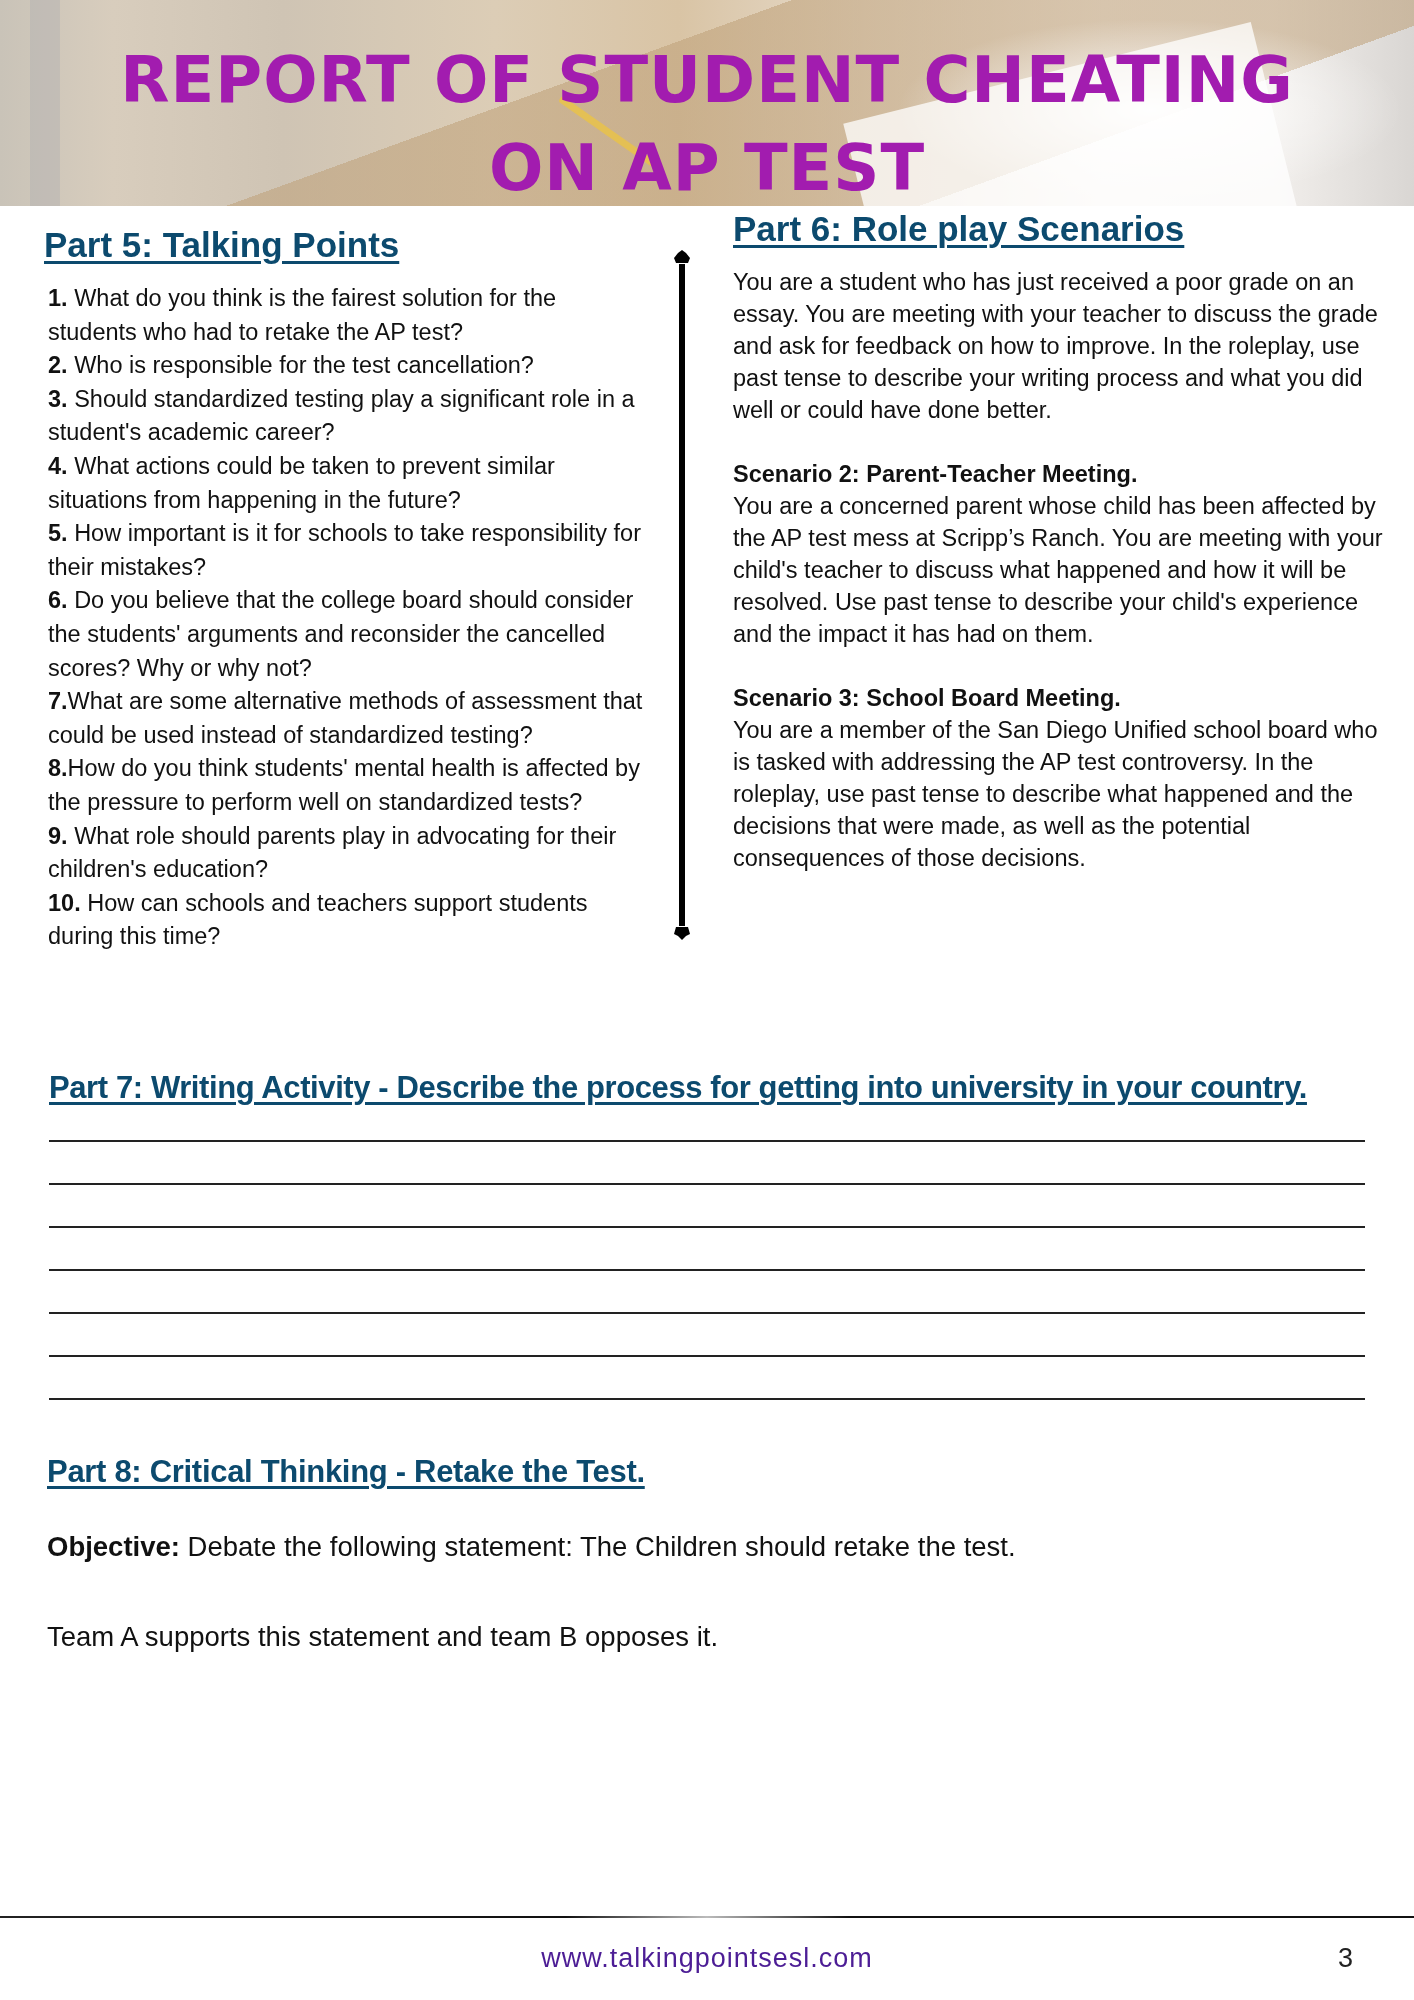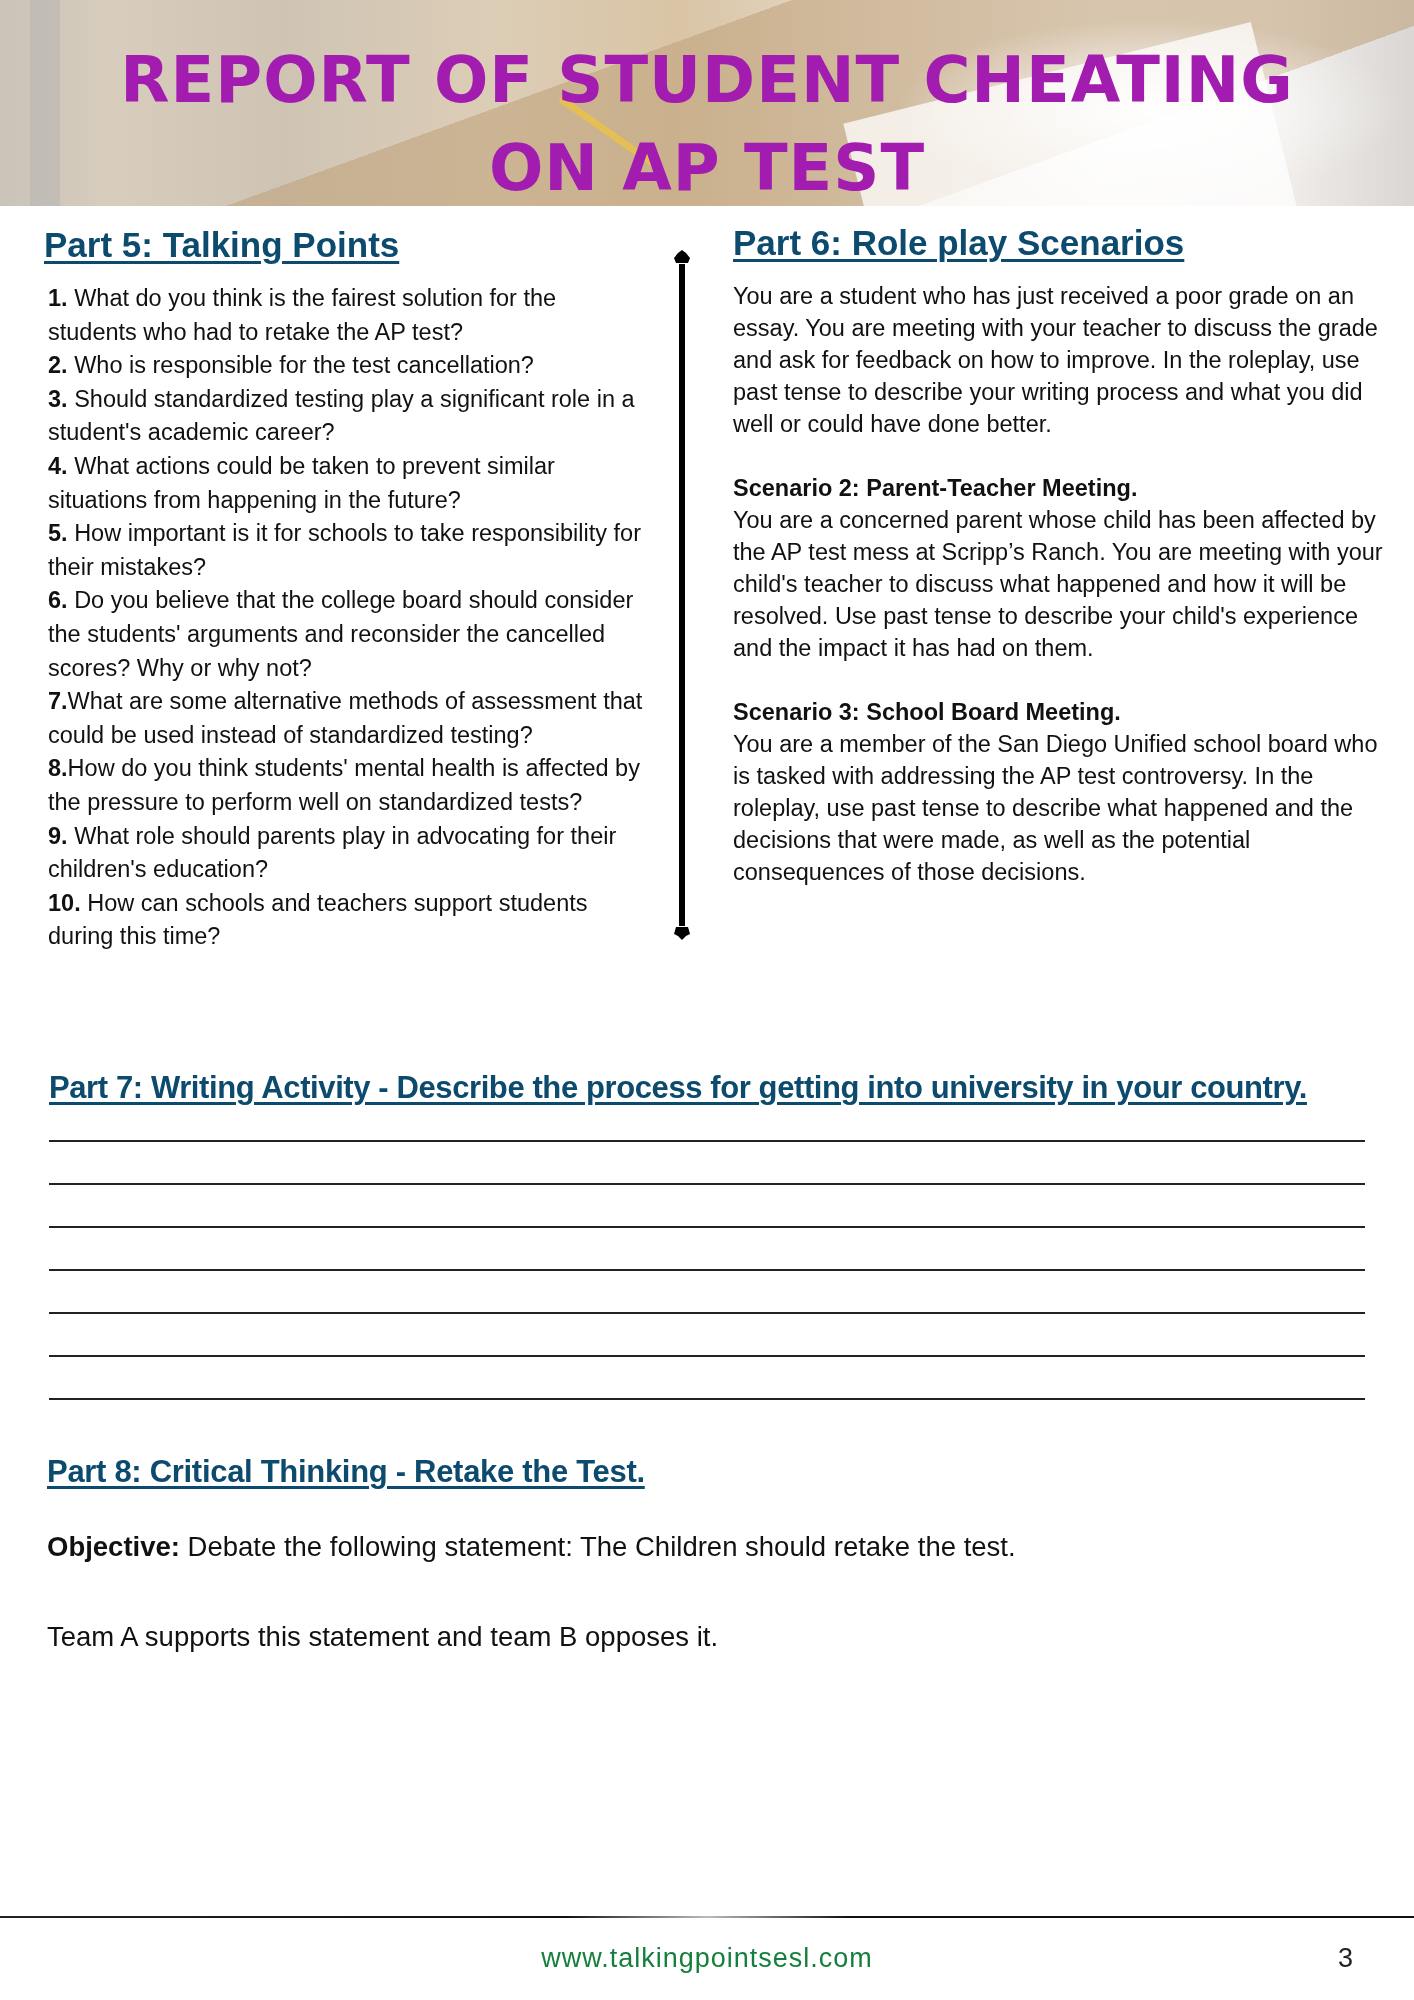--- a/index.html
+++ b/index.html
@@ -28,21 +28,21 @@
   .header .chair-post {
     position: absolute; left: 30px; top: 0; width: 30px; height: 206px;
     background: rgba(170,170,175,0.35);
   }
   .title {
     position: absolute; left: 60px; top: 36px; width: 1294px; text-align: center;
     font-family: "DejaVu Sans", sans-serif; font-weight: bold; font-size: 64px;
     line-height: 88px; letter-spacing: 1px; color: #a21caf; margin: 0;
   }
   .col-left { position: absolute; left: 44px; top: 218px; width: 600px; }
-  .col-right { position: absolute; left: 733px; top: 216px; width: 650px; }
+  .col-right { position: absolute; left: 733px; top: 202px; width: 650px; }
   .section-heading {
     font-family: "Liberation Sans", sans-serif; font-weight: bold; font-size: 35px;
     text-decoration: underline; text-underline-offset: 4px; text-decoration-thickness: 3px;
     margin: 0; line-height: 54px; color: #0c4a6e;
   }
   .talking-list { list-style: none; margin: 10px 0 0 4px; padding: 0; }
   .talking-list li { font-size: 23.5px; line-height: 33.6px; color: #111; }
   .talking-list .num { font-weight: bold; }
   .scenario { margin-top: 10px; font-size: 23.5px; line-height: 32px; }
   .scenario + .scenario { margin-top: 32px; }
@@ -66,21 +66,21 @@
   .part8 .objective { margin-top: 33px; }
   .part8 .teams { margin-top: 51px; }
   .part8 .groups { margin-top: 39px; }
   .part8 .bold-label { font-weight: bold; }
   .footer-rule {
     position: absolute; left: 0; top: 1916px; width: 1414px; height: 2px;
     background: linear-gradient(90deg, #222 0%, #111 40%, #bbb 50%, #111 60%, #111 100%);
   }
   .footer-url {
     position: absolute; left: 0; top: 1940px; width: 1414px; text-align: center;
-    font-size: 27px; letter-spacing: 1px; color: #15803d; line-height: 36px;
+    font-size: 27px; letter-spacing: 1px; color: #4c1d95; line-height: 36px;
   }
   .footer-page {
     position: absolute; left: 1338px; top: 1940px; font-size: 27px; color: #222; line-height: 36px;
   }
 </style>
 </head>
 <body>
 
 <div class="header">
   <div class="chair-post"></div>

